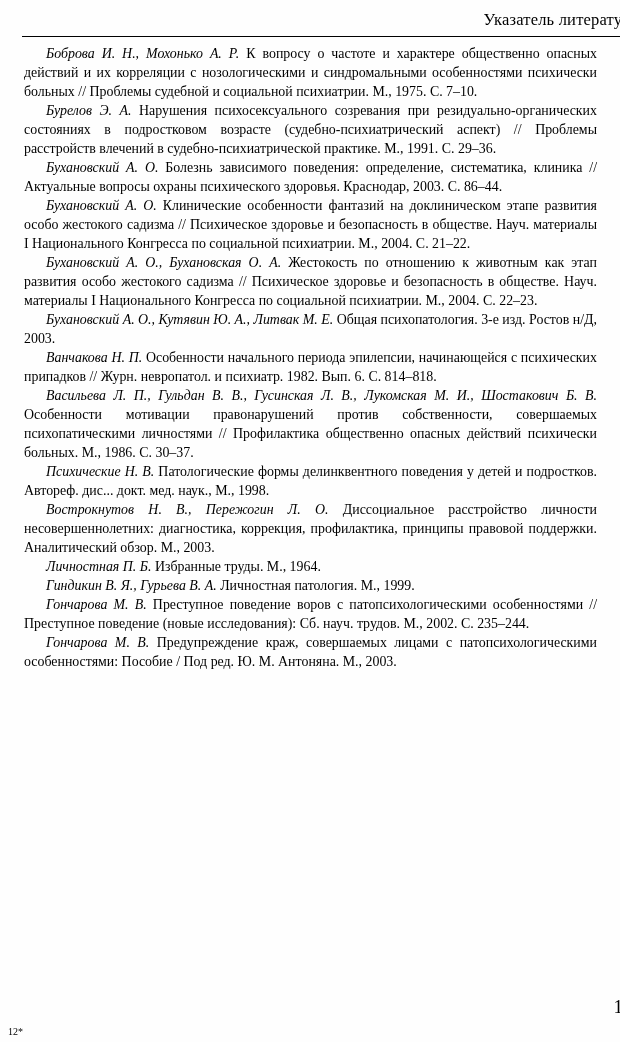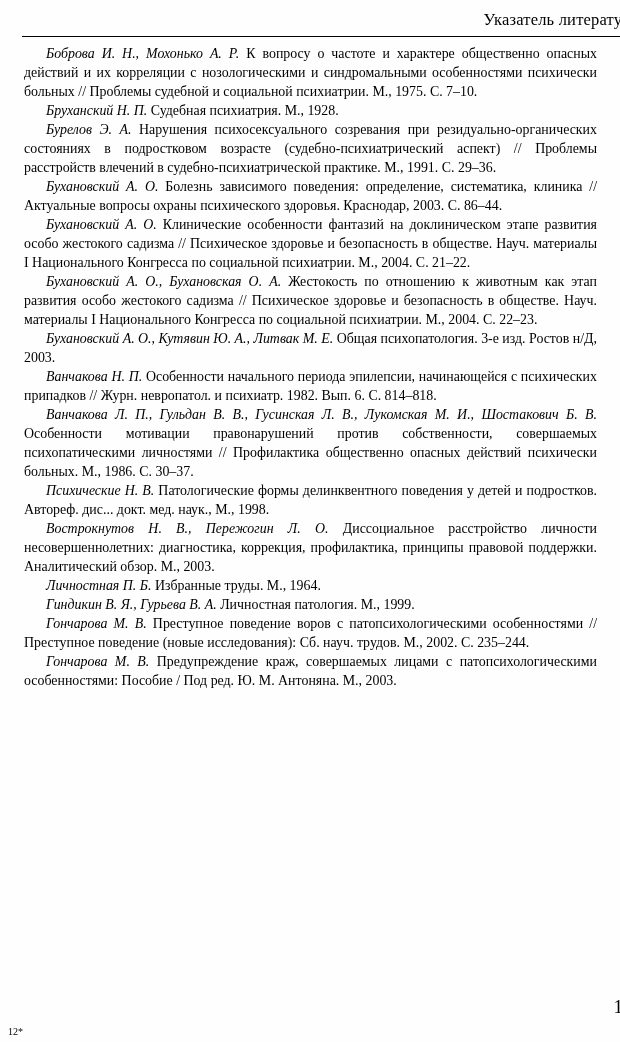--- a/index.html
+++ b/index.html
@@ -77,28 +77,27 @@
 <body>
 
 <div class="page">
 
   <div class="running-head">Указатель литературы</div>
 
   <div class="rule"></div>
 
   <div class="content">
     <p class="entry"><span class="au">Боброва И. Н., Мохонько А. Р.</span><span> К вопросу о частоте и характере общественно опасных действий и их корреляции с нозологическими и синдромальными особенностями психически больных // Проблемы судебной и социальной психиатрии. М., 1975. С. 7–10.</span></p>
-    <p class="entry"><span class="au">Бруханский Н. П.</span><span> Судебная психиатрия. М., 1928.</span></p>
     <p class="entry"><span class="au">Бурелов Э. А.</span><span> Нарушения психосексуального созревания при резидуально-органических состояниях в подростковом возрасте (судебно-психиатрический аспект) // Проблемы расстройств влечений в судебно-психиатрической практике. М., 1991. С. 29–36.</span></p>
     <p class="entry"><span class="au">Бухановский А. О.</span><span> Болезнь зависимого поведения: определение, систематика, клиника // Актуальные вопросы охраны психического здоровья. Краснодар, 2003. С. 86–44.</span></p>
     <p class="entry"><span class="au">Бухановский А. О.</span><span> Клинические особенности фантазий на доклиническом этапе развития особо жестокого садизма // Психическое здоровье и безопасность в обществе. Науч. материалы I Национального Конгресса по социальной психиатрии. М., 2004. С. 21–22.</span></p>
     <p class="entry"><span class="au">Бухановский А. О., Бухановская О. А.</span><span> Жестокость по отношению к животным как этап развития особо жестокого садизма // Психическое здоровье и безопасность в обществе. Науч. материалы I Национального Конгресса по социальной психиатрии. М., 2004. С. 22–23.</span></p>
     <p class="entry"><span class="au">Бухановский А. О., Кутявин Ю. А., Литвак М. Е.</span><span> Общая психопатология. 3-е изд. Ростов н/Д, 2003.</span></p>
     <p class="entry"><span class="au">Ванчакова Н. П.</span><span> Особенности начального периода эпилепсии, начинающейся с психических припадков // Журн. невропатол. и психиатр. 1982. Вып. 6. С. 814–818.</span></p>
-    <p class="entry"><span class="au">Ванчакова Л. П., Гульдан В. В., Гусинская Л. В., Лукомская М. И., Шостакович Б. В.</span><span> Особенности мотивации правонарушений против собственности, совершаемых психопатическими личностями // Профилактика общественно опасных действий психически больных. М., 1986. С. 30–37.</span></p>
+    <p class="entry"><span class="au">Васильева Л. П., Гульдан В. В., Гусинская Л. В., Лукомская М. И., Шостакович Б. В.</span><span> Особенности мотивации правонарушений против собственности, совершаемых психопатическими личностями // Профилактика общественно опасных действий психически больных. М., 1986. С. 30–37.</span></p>
     <p class="entry"><span class="au">Психические Н. В.</span><span> Патологические формы делинквентного поведения у детей и подростков. Автореф. дис... докт. мед. наук., М., 1998.</span></p>
     <p class="entry"><span class="au">Вострокнутов Н. В., Пережогин Л. О.</span><span> Диссоциальное расстройство личности несовершеннолетних: диагностика, коррекция, профилактика, принципы правовой поддержки. Аналитический обзор. М., 2003.</span></p>
     <p class="entry"><span class="au">Личностная П. Б.</span><span> Избранные труды. М., 1964.</span></p>
     <p class="entry"><span class="au">Гиндикин В. Я., Гурьева В. А.</span><span> Личностная патология. М., 1999.</span></p>
     <p class="entry"><span class="au">Гончарова М. В.</span><span> Преступное поведение воров с патопсихологическими особенностями // Преступное поведение (новые исследования): Сб. науч. трудов. М., 2002. С. 235–244.</span></p>
     <p class="entry"><span class="au">Гончарова М. В.</span><span> Предупреждение краж, совершаемых лицами с патопсихологическими особенностями: Пособие / Под ред. Ю. М. Антоняна. М., 2003.</span></p>
   </div>
 
   <div class="page-number">179</div>
 

